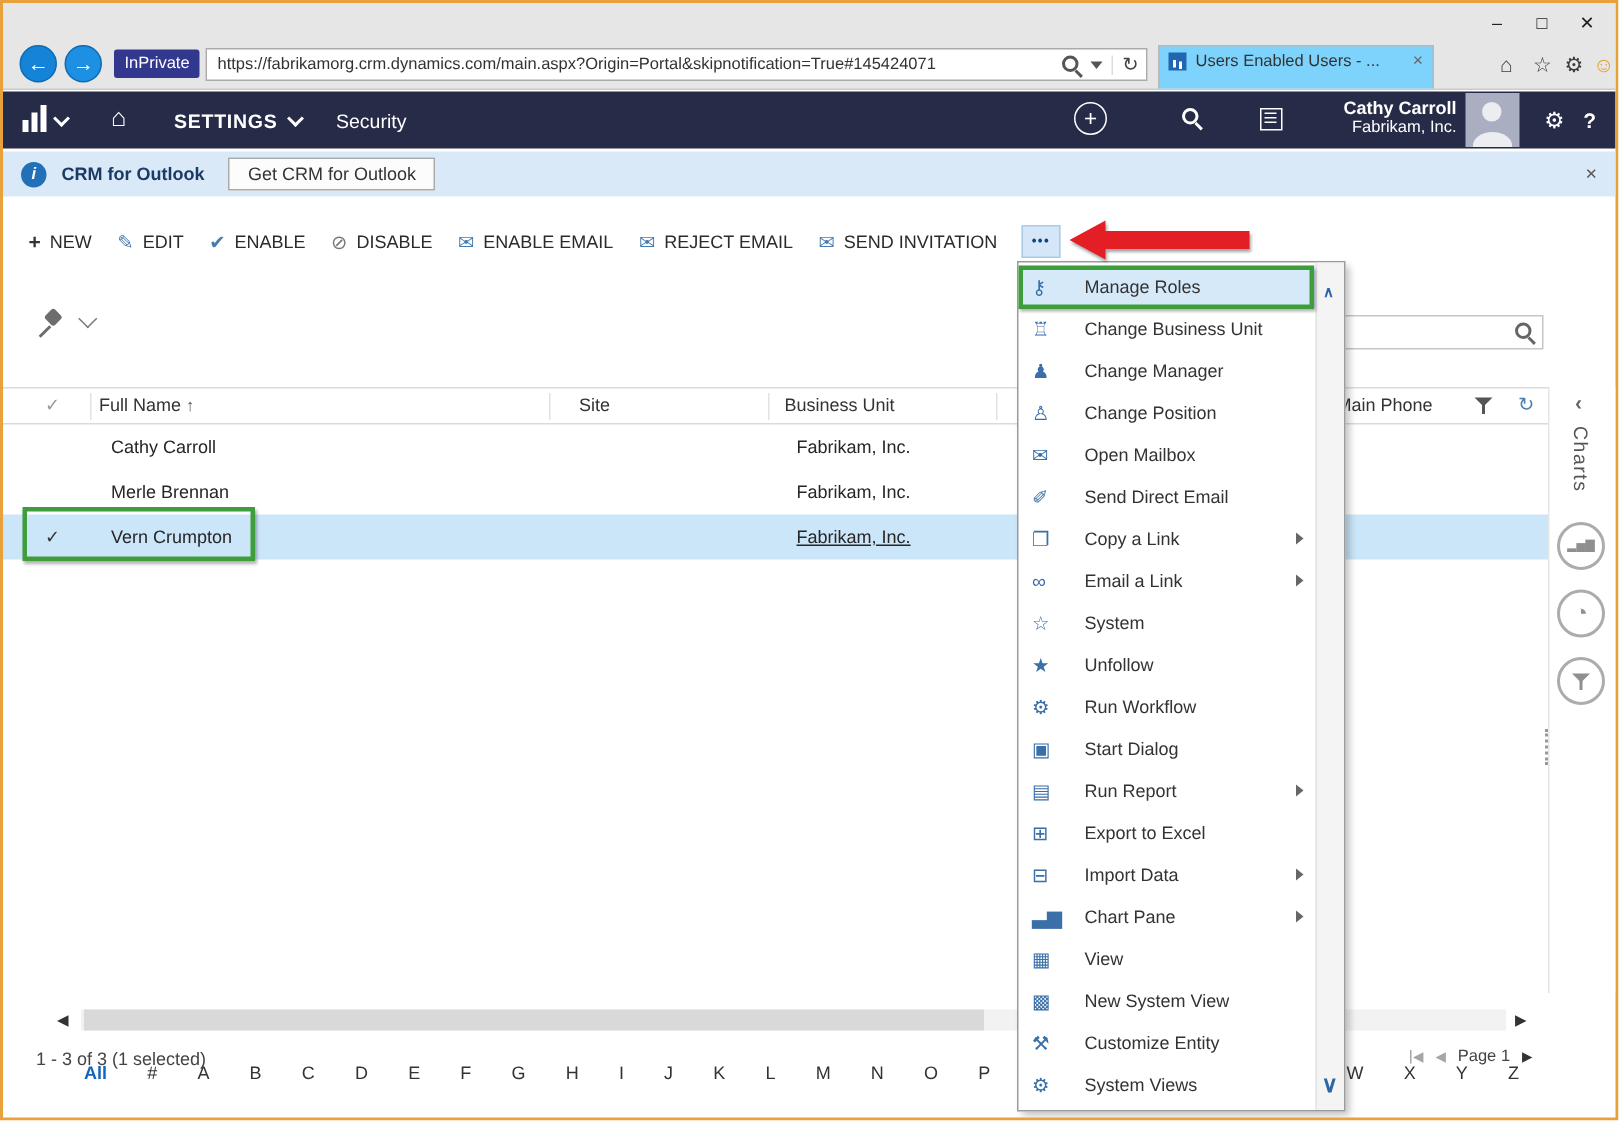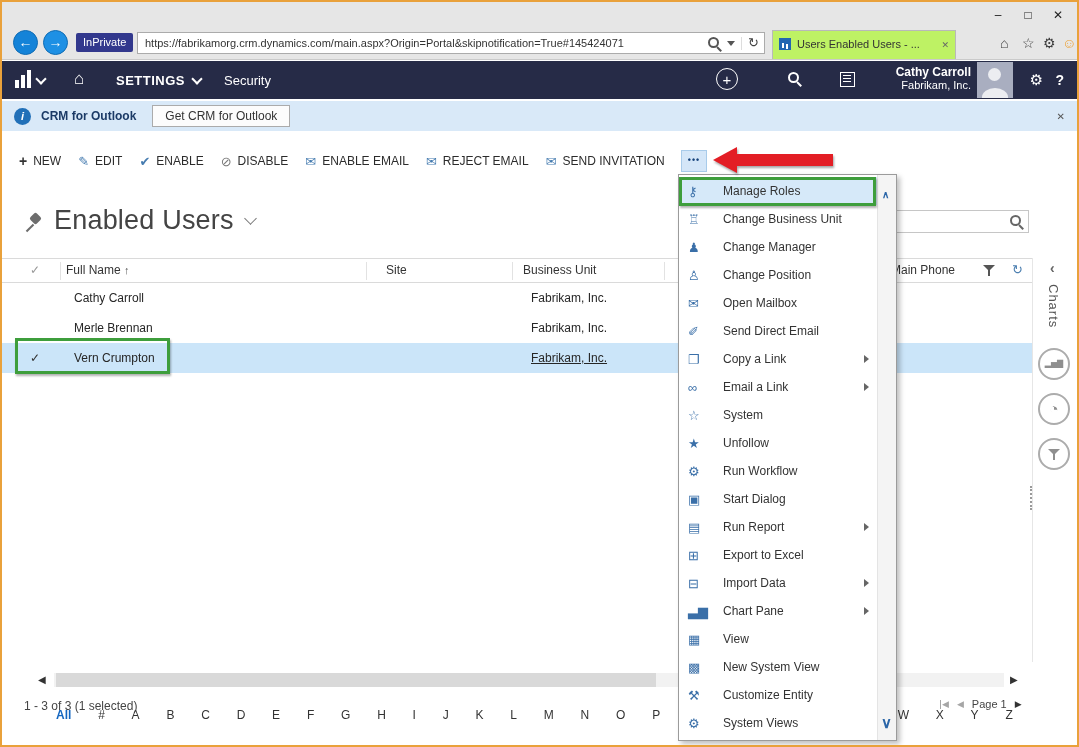--- a/index.html
+++ b/index.html
@@ -13,21 +13,21 @@
   .fwd{left:41px;background:#1E90E4;border:1px solid #0F6CB4;}
   .inprivate{position:absolute;left:74px;top:31px;height:19px;line-height:19px;padding:0 7px;background:#32388D;color:#fff;font-size:11px;border-radius:2px;}
   .urlbar{position:absolute;left:135px;top:30px;width:628px;height:22px;background:#fff;border:1px solid #ABABAB;font-size:11px;color:#333;line-height:20px;padding-left:7px;box-sizing:border-box;white-space:nowrap;overflow:hidden;}
   .url-icons{position:absolute;right:1px;top:1px;height:18px;display:flex;align-items:center;gap:6px;color:#555;background:#fff;padding:0 4px;}
   .caret-tri{width:0;height:0;border-left:4px solid transparent;border-right:4px solid transparent;border-top:5px solid #555;}
   .url-sep{width:1px;height:13px;background:#DDD;}
   .refresh{font-size:13px;color:#444;}
   .mag{position:relative;width:13px;height:13px;display:inline-block;color:#555;}
   .mag::before{content:"";position:absolute;left:0;top:0;width:7px;height:7px;border:2px solid currentColor;border-radius:50%;}
   .mag::after{content:"";position:absolute;left:9px;top:9px;width:6px;height:2px;background:currentColor;transform:rotate(45deg);transform-origin:0 50%;}
-  .tab{position:absolute;left:770px;top:28px;width:184px;height:29px;background:#bef264;border:1px solid #B9B9B9;border-bottom:none;display:flex;align-items:flex-end;padding:9px 6px;box-sizing:border-box;gap:6px;font-size:11px;color:#333;}
+  .tab{position:absolute;left:770px;top:28px;width:184px;height:29px;background:#7dd3fc;border:1px solid #B9B9B9;border-bottom:none;display:flex;align-items:flex-start;padding:4px 6px;box-sizing:border-box;gap:6px;font-size:11px;color:#333;}
   .favicon{width:12px;height:12px;background:#2266B2;flex:0 0 auto;position:relative;}
   .favicon::after{content:"";position:absolute;left:3px;bottom:2px;width:2px;height:5px;background:#fff;box-shadow:4px 1px 0 #fff;}
   .tab-title{flex:1;overflow:hidden;white-space:nowrap;text-overflow:ellipsis;}
   .tab-close{font-size:9px;color:#666;}
   .bicon{position:absolute;top:33px;font-size:14px;color:#3C3C3C;}
   .b-home{left:998px;}.b-star{left:1020px;}.b-gear{left:1041px;}.b-smiley{left:1060px;color:#EE9F2E;}
   
   .crmnav{position:absolute;left:0;right:0;top:59px;height:38px;background:#262B47;}
   .logo{position:absolute;left:13px;top:9px;display:flex;align-items:flex-end;gap:6px;}
   .logo-bars{display:flex;align-items:flex-end;gap:2px;height:18px;}
@@ -234,21 +234,20 @@
       </div>
   </div>
   <div class="more-btn">•••</div>
   <div class="red-arrow">
       <span class="ra-head"></span>
       <span class="ra-body"></span>
     </div>
 
   <div class="page-title-row">
     <span class="pin-icon"></span>
-    <h1 class="page-title">Enabled Users</h1>
     <span class="title-caret"></span>
   </div>
 
   <div class="grid-search">
     <span class="mag gs"></span>
   </div>
 
   <div class="grid-head">
     <span class="sel-all">✓</span>
     <span class="col col-name"><span>Full Name</span> <span class="sort">↑</span></span>

